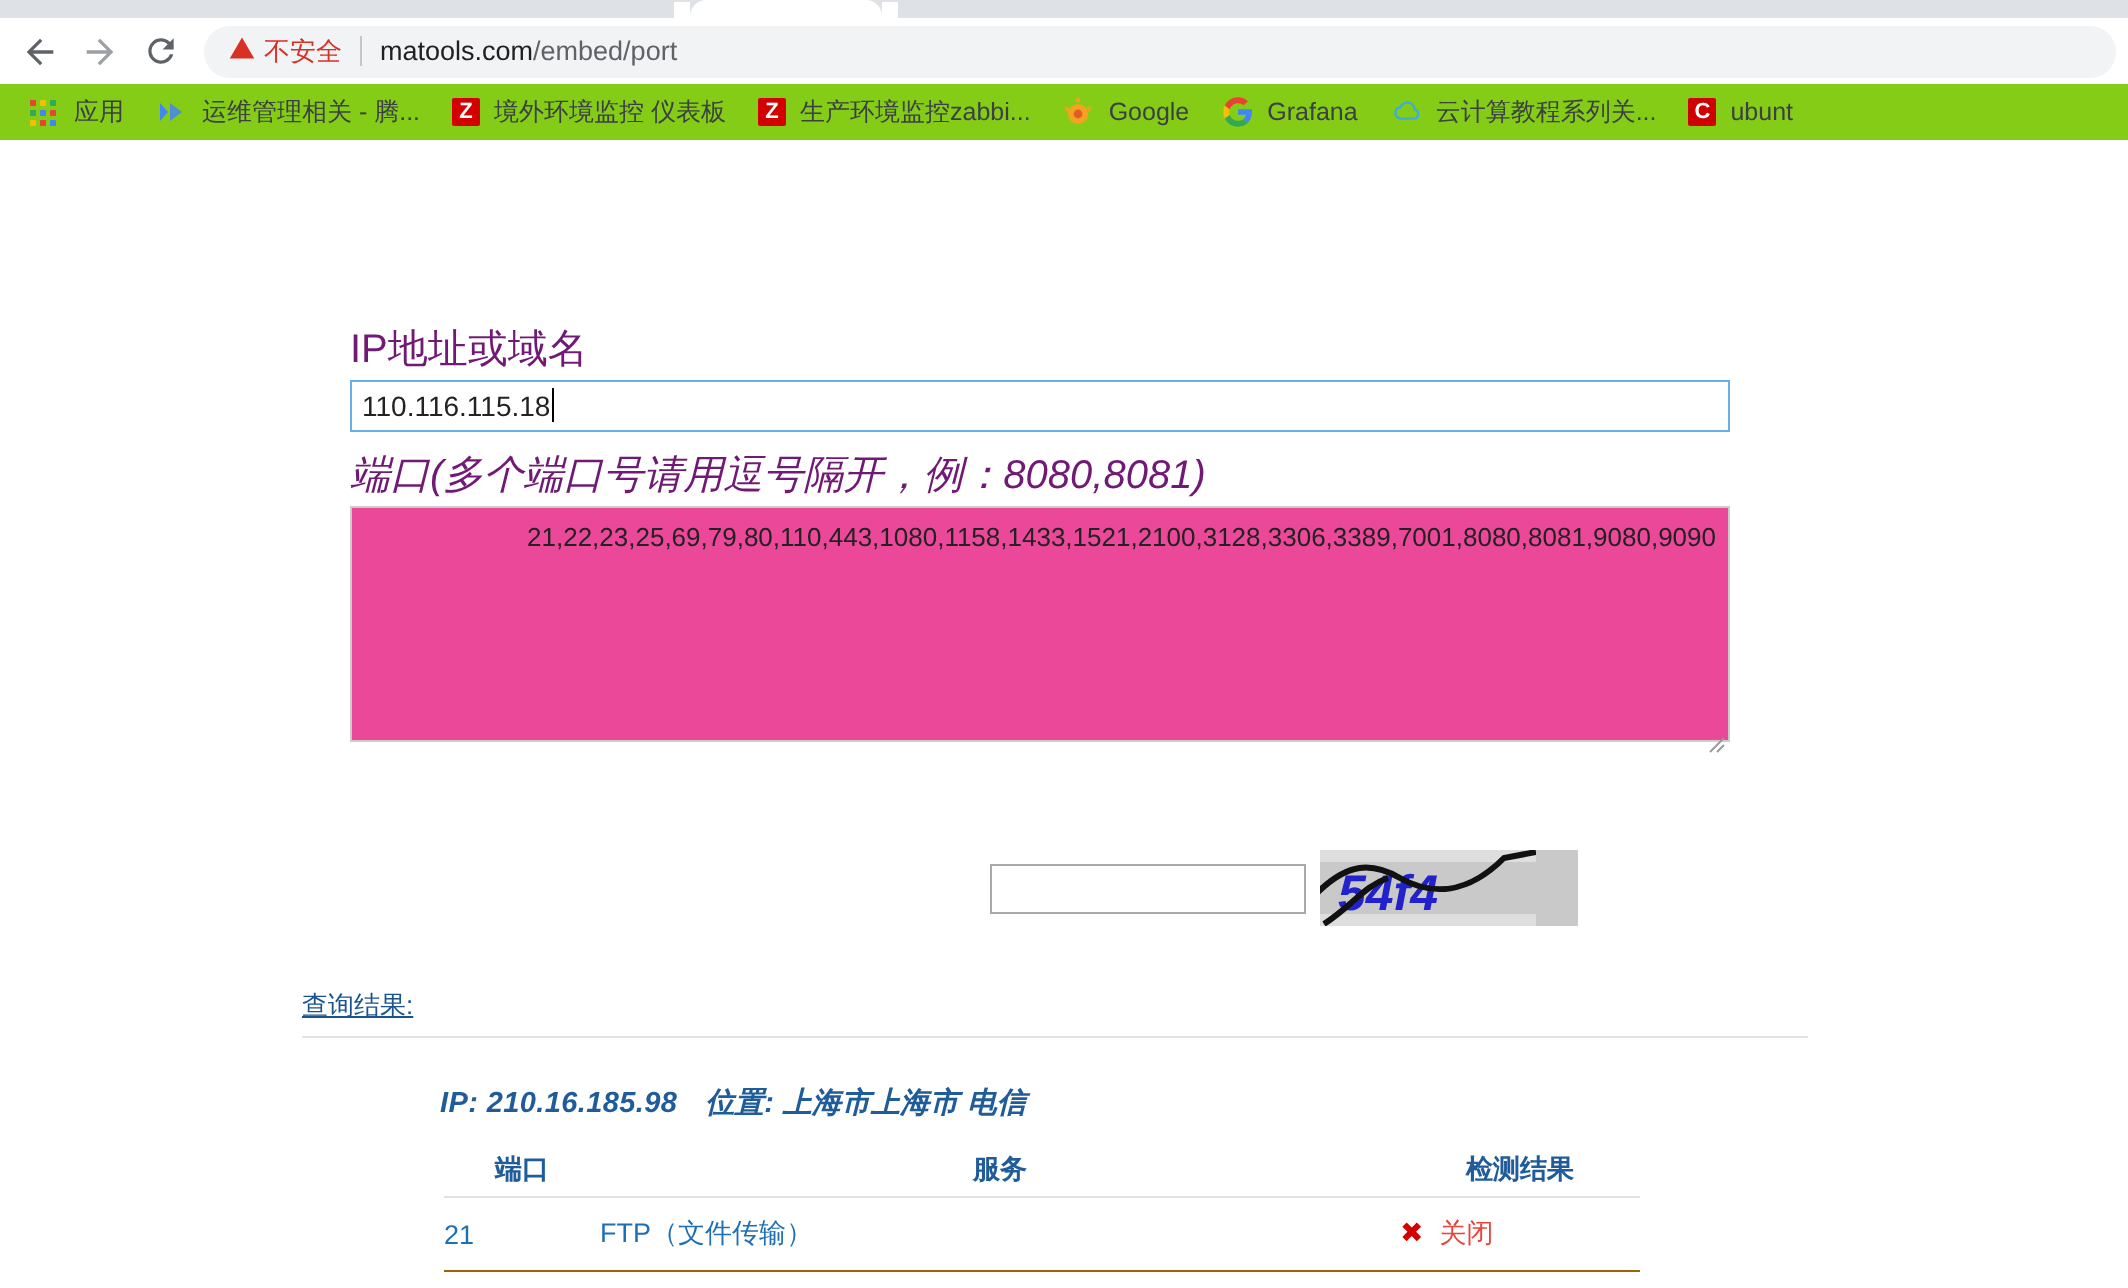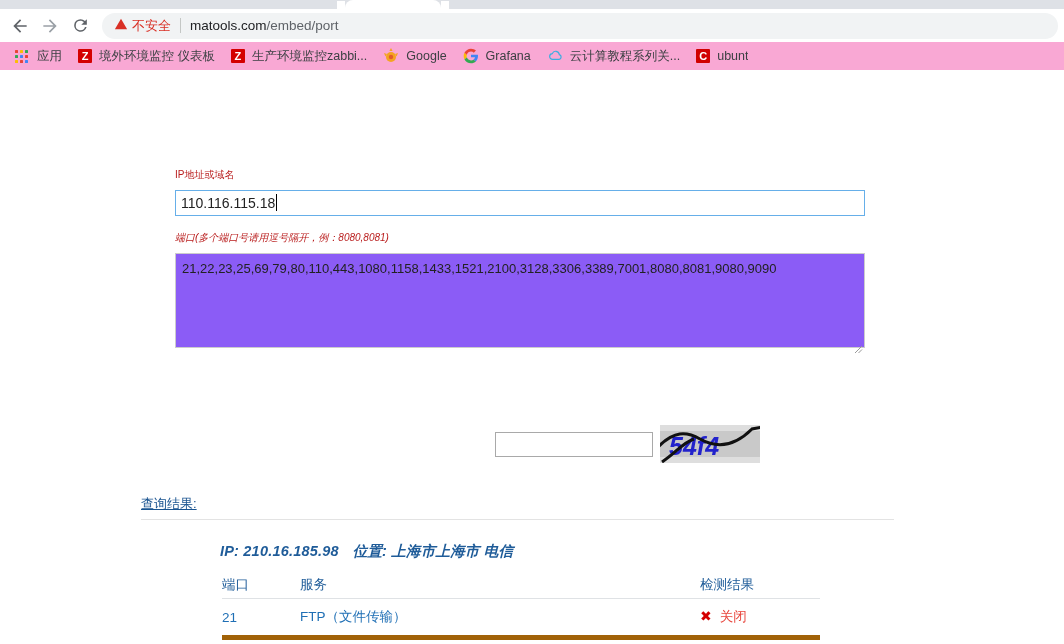--- a/index.html
+++ b/index.html
@@ -70,21 +70,21 @@
   #omnibox-sep {
     width: 1px; height: 15px; background: #c4c7c5;
     margin: 0 9px; flex: 0 0 auto;
   }
   #url-text { color: #202124; white-space: nowrap; overflow: hidden; }
   #url-text .url-path { color: #5f6368; }
 
   
   #bookmarks-bar {
     height: 28px;
-    background: #f9a8d4;
+    background: #84cc16;
     display: flex;
     align-items: center;
     padding: 0 6px;
     gap: 0;
     overflow: hidden;
     white-space: nowrap;
   }
   .bm {
     display: flex; align-items: center; gap: 7px;
     padding: 3px 8px;
@@ -118,22 +118,22 @@
   #page {
     position: relative;
     width: 1064px;
     height: 574px;
     background: #ffffff;
   }
 
   #form-area { position: absolute; left: 175px; top: 95px; width: 690px; }
 
   .field-label {
-    font-size: 10px;
-    color: #b91c1c;
+    font-size: 20px;
+    color: #701a75;
     margin-bottom: 5px;
     line-height: 20px;
   }
 
   #ip-input {
     width: 690px; height: 26px;
     border: 1px solid #66afe9;
     background: #ffffff;
     font-size: 14px;
     color: #222;
@@ -147,31 +147,32 @@
   #ip-caret {
     position: absolute;
     left: 101px; top: 4px;
     width: 1px; height: 17px;
     background: #000;
   }
 
   #ports-label { margin-top: 12px; font-style: italic; }
 
   #ports-textarea {
-    width: 690px; height: 95px;
+    width: 690px; height: 118px;
     border: 1px solid #cccccc;
-    background: #8b5cf6;
+    background: #ec4899;
     font-size: 13px;
     color: #222;
     padding: 6px 6px;
     resize: none;
     outline: none;
     font-family: "Liberation Sans", sans-serif;
     line-height: 18px;
     overflow: hidden;
+    text-align: right;
   }
   #textarea-wrap { position: relative; width: 690px; }
   #resize-grip {
     position: absolute; right: 2px; bottom: 2px;
     width: 10px; height: 10px; pointer-events: none;
   }
 
   #captcha-row {
     position: absolute; left: 495px; top: 355px;
     display: flex; align-items: center; gap: 0;
@@ -179,42 +180,42 @@
   #captcha-input {
     width: 158px; height: 25px;
     border: 1px solid #a9a9a9;
     background: #fff;
     font-size: 13px;
     padding: 2px 5px;
     outline: none;
     font-family: "Liberation Sans", sans-serif;
   }
   #captcha-image {
-    width: 100px; height: 38px;
+    width: 129px; height: 38px;
     margin-left: 7px;
     background: #c9c9c9;
     position: relative;
     overflow: hidden;
     display: block;
   }
   #scan-button {
     margin-left: 12px;
     background: #337ab7;
     color: #ffffff;
     border: 1px solid #2e6da4;
     border-radius: 4px;
     font-size: 14.5px;
     padding: 7px 16px;
     line-height: 18px;
     font-family: "Liberation Sans", sans-serif;
   }
 
   
   #result-header {
-    position: absolute; left: 141px; top: 424px;
+    position: absolute; left: 151px; top: 424px;
     width: 753px;
     border-bottom: 1px solid #e3e3e3;
     padding-bottom: 6px;
   }
   #result-header-text {
     font-size: 13px;
     color: #1a5490;
     text-decoration: underline;
   }
 
@@ -228,28 +229,28 @@
   }
   #result-ip-line .gap { display: inline-block; width: 14px; }
 
   #result-table {
     position: absolute; left: 222px; top: 503px;
     width: 598px;
     border-collapse: collapse;
     font-size: 13.5px;
   }
   #result-table th {
-    text-align: left;
-    font-weight: normal;
+    text-align: center;
+    font-weight: bold;
     color: #1f5c99;
     padding: 3px 0 4px 0;
     font-size: 13.5px;
   }
   #result-table thead tr { border-bottom: 1px solid #dfe2e5; }
-  #result-table tbody tr { border-bottom: 5px solid #a16207; }
+  #result-table tbody tr { border-bottom: 1px solid #a16207; }
   #result-table td {
     padding: 9px 0 9px 0;
     color: #1f6fb5;
     font-size: 13.5px;
     vertical-align: middle;
   }
   #result-table .col-port { width: 78px; }
   #result-table .col-service { width: 400px; }
   #result-table .col-result { width: 120px; }
   .status-cell { white-space: nowrap; }
@@ -313,20 +314,29 @@
         <i style="left:1px;top:7px;background:#34a853"></i>
           <i style="left:6px;top:7px;background:#4285f4"></i>
           <i style="left:11px;top:7px;background:#ea4335"></i>
         <i style="left:1px;top:12px;background:#fbbc05"></i>
           <i style="left:6px;top:12px;background:#ea4335"></i>
           <i style="left:11px;top:12px;background:#4285f4"></i>
       </span>
       <span class="bm-label">应用</span>
     </div>
 
+    <div class="bm">
+      <span class="bm-ico">
+        <svg width="16" height="16" viewBox="0 0 16 16">
+            <path d="M2 3.5 6 8l-4 4.5V3.5z" fill="#4285f4"></path>
+            <path d="M7 3.5 13 8l-6 4.5V3.5z" fill="#4285f4" opacity="0.85"></path>
+          </svg>
+      </span>
+      <span class="bm-label">运维管理相关 - 腾...</span>
+    </div>
 
     <div class="bm">
       <span class="bm-ico ico-z">Z</span>
       <span class="bm-label">境外环境监控 仪表板</span>
     </div>
 
     <div class="bm">
       <span class="bm-ico ico-z">Z</span>
       <span class="bm-label">生产环境监控zabbi...</span>
     </div>

